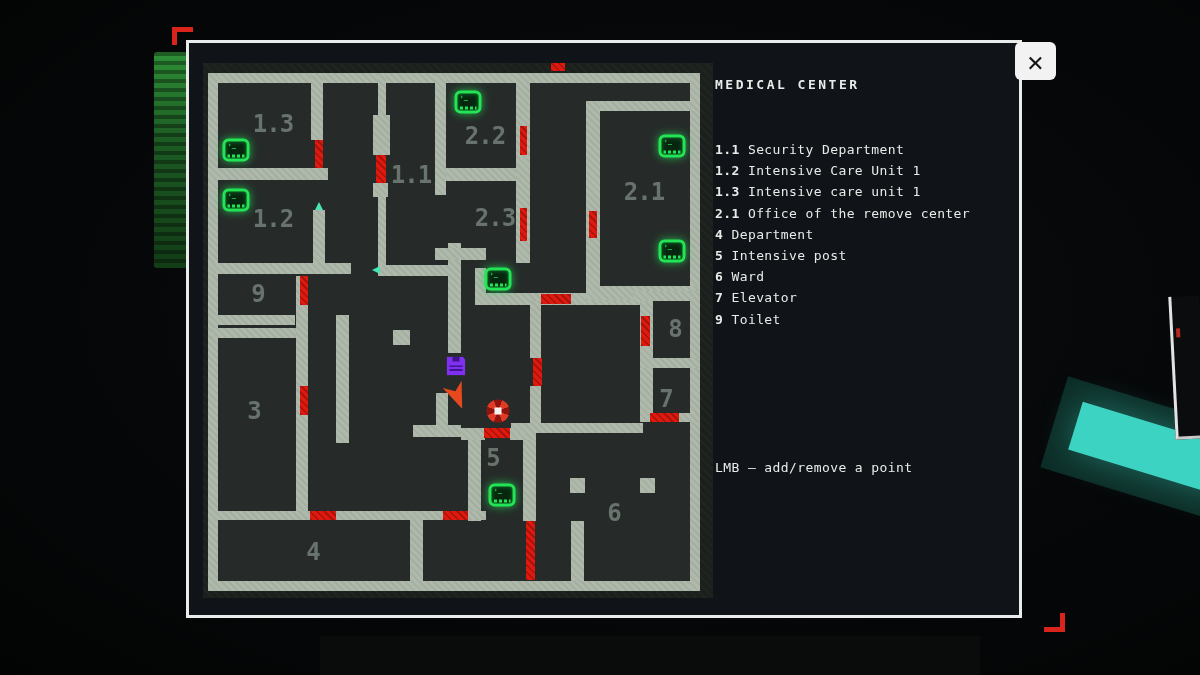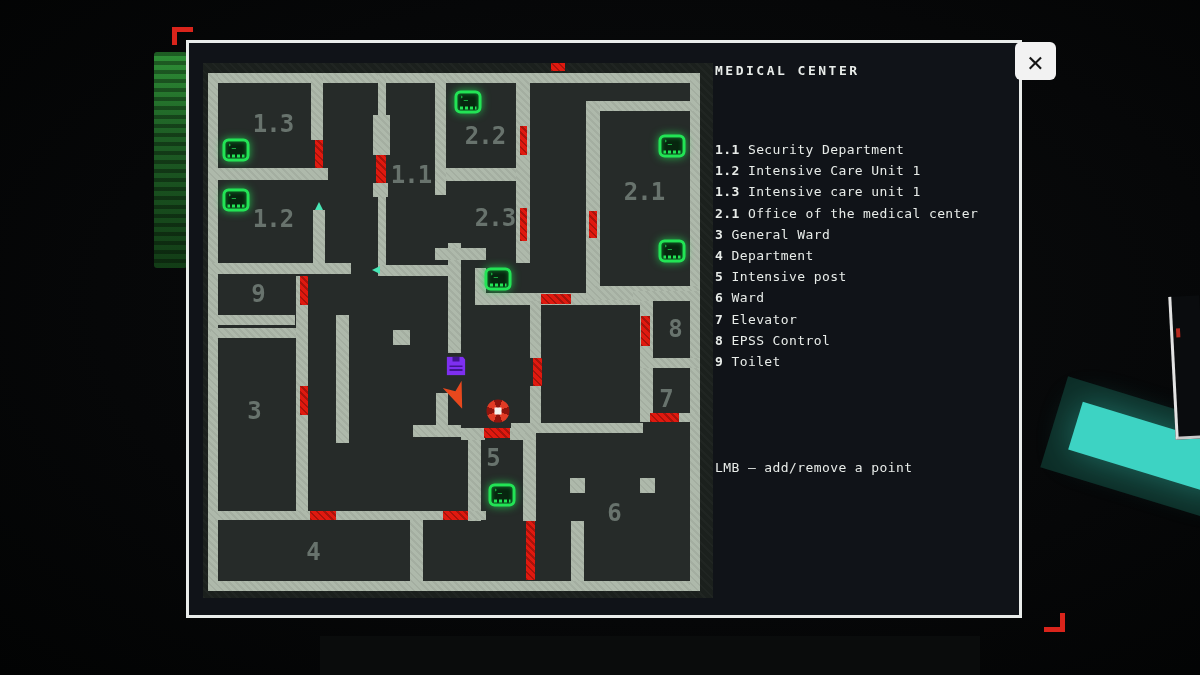--- a/index.html
+++ b/index.html
@@ -68,21 +68,21 @@
     filter:drop-shadow(0 0 3px rgba(232,72,29,.6));}
   .waypoint{position:absolute;width:23px;height:23px;transform:translate(-50%,-50%);
     border-radius:50%;cursor:pointer;
     background:conic-gradient(from 22deg,#e23b25 0 46deg,#8f140d 0 90deg,#e23b25 0 136deg,#8f140d 0 180deg,#e23b25 0 226deg,#8f140d 0 270deg,#e23b25 0 316deg,#8f140d 0 360deg);}
   .waypoint::after{content:"";position:absolute;left:8px;top:8px;width:7px;height:7px;background:#f3f3ef;}
   .nav-dot{position:absolute;width:8px;height:8px;transform:translate(-50%,-50%);background:#49e6b5;}
   .nav-up{clip-path:polygon(50% 0,100% 100%,0 100%);}
   .nav-left{clip-path:polygon(0 50%,100% 0,100% 100%);}
 
   
-  .legend-title{left:526px;top:20px;color:var(--text);font-size:13px;font-weight:bold;
+  .legend-title{left:526px;top:34px;color:var(--text);font-size:13px;font-weight:bold;
     letter-spacing:2.5px;white-space:nowrap;}
   .legend-items{left:526px;top:96px;color:var(--text);font-size:13px;line-height:21.2px;
     letter-spacing:.4px;white-space:nowrap;}
   .legend-items .num{font-weight:bold;}
   .legend-footer{left:526px;top:417px;color:var(--text);font-size:13px;letter-spacing:.4px;
     white-space:nowrap;}
 </style>
 </head>
 <body>
 
@@ -194,25 +194,23 @@
         <div class="player" style="left: 255px; top: 333px;"></div>
         <div class="nav-dot nav-up" style="left: 116px; top: 143px;"></div>
         <div class="nav-dot nav-left" style="left: 173px; top: 207px;"></div>
       </div>
 
     <div class="abs legend-title">MEDICAL CENTER</div>
     <div class="abs legend-items" id="legend-items">
         <div><span class="num">1.1</span><span> Security Department</span></div>
         <div><span class="num">1.2</span><span> Intensive Care Unit 1</span></div>
         <div><span class="num">1.3</span><span> Intensive care unit 1</span></div>
-        <div><span class="num">2.1</span><span> Office of the medical center</span></div>
-        <div><span class="num">3</span><span> General Ward</span></div>
+        <div><span class="num">2.1</span><span> Office of the remove center</span></div>
         <div><span class="num">4</span><span> Department</span></div>
         <div><span class="num">5</span><span> Intensive post</span></div>
         <div><span class="num">6</span><span> Ward</span></div>
         <div><span class="num">7</span><span> Elevator</span></div>
-        <div><span class="num">8</span><span> EPSS Control</span></div>
         <div><span class="num">9</span><span> Toilet</span></div>
       </div>
     <div class="abs legend-footer">LMB – add/remove a point</div>
   </div>
 
 </div>
 
 </body></html>

